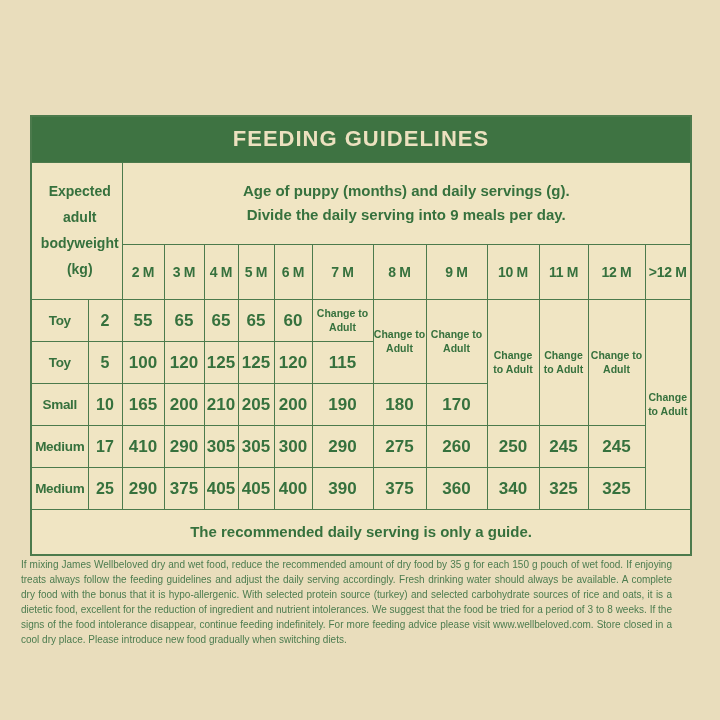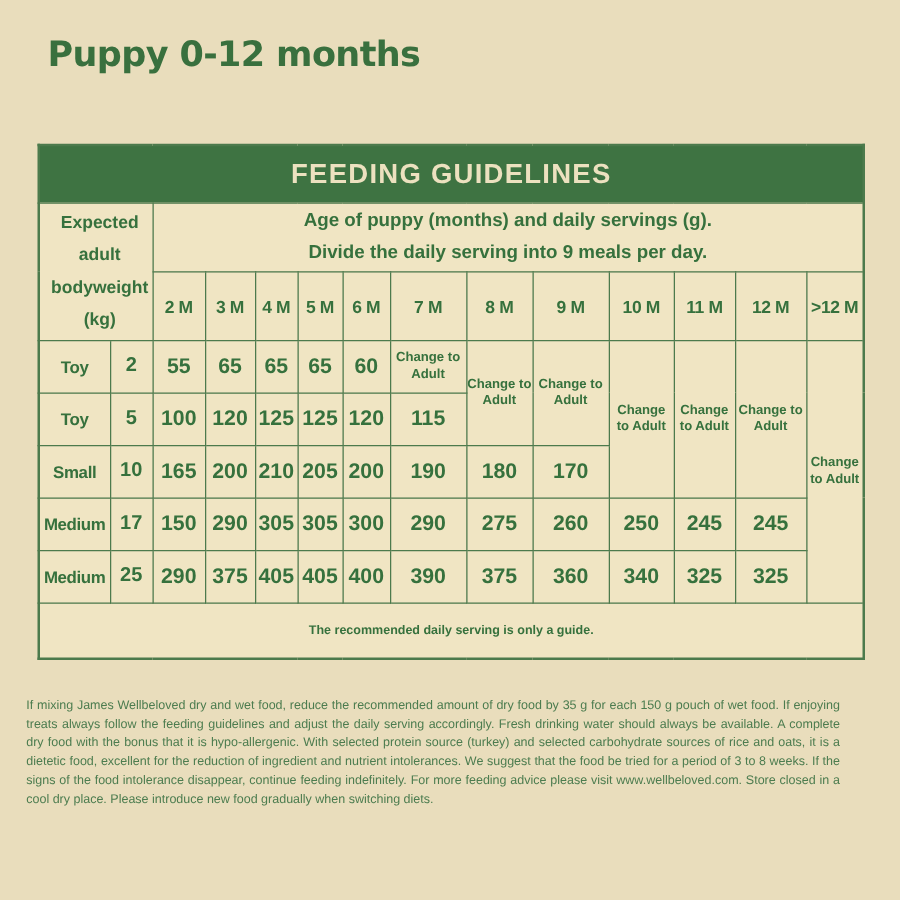--- a/index.html
+++ b/index.html
@@ -55,54 +55,53 @@
     text-align: left;
     vertical-align: top;
     padding: 0 2px 0 8px;
     font-size: 14px;
     line-height: 1.85;
   }
   td.age-cell {
     font-size: 15px;
     line-height: 1.65;
     height: 55px;
-    padding: 2px 0;
+    padding: 16px 0;
   }
   tr.months-row td {
     font-size: 14px;
     height: 55px;
     letter-spacing: -0.3px;
   }
   tr.data-row td { font-size: 17px; height: 42px; }
   tr.data-row td.size-cell { font-size: 13.5px; letter-spacing: -0.3px; }
   tr.data-row td.weight-cell { font-size: 16px; }
   td.cta-cell {
     font-size: 10.5px !important;
     line-height: 1.25;
     padding: 0 0;
   }
-  tr.footer-row td { font-size: 10px; height: 45px; }
+  tr.footer-row td { font-size: 15px; height: 45px; }
   .footnote {
     position: absolute;
     left: 21px;
     width: 651px;
     top: 557px;
     font-size: 10px;
     line-height: 1.51;
     text-align: justify;
     color: #4c7c4f;
     font-weight: normal;
   }
 </style>
 </head>
 <body>
 
 <div class="page">
 
-  <div class="page-title">Puppy 0-12 months</div>
 
   <table class="feeding-table">
     <colgroup>
       <col style="width:57px">
         <col style="width:34px">
       <col style="width:42px">
         <col style="width:40px">
         <col style="width:34px">
       <col style="width:36px">
         <col style="width:38px">
@@ -180,21 +179,21 @@
       <td>205</td>
       <td>200</td>
       <td>190</td>
       <td>180</td>
       <td>170</td>
     </tr>
 
     <tr class="data-row">
       <td class="size-cell">Medium</td>
       <td class="weight-cell">17</td>
-      <td>150</td>
+      <td>410</td>
       <td>290</td>
       <td>305</td>
       <td>305</td>
       <td>300</td>
       <td>290</td>
       <td>275</td>
       <td>260</td>
       <td>250</td>
       <td>245</td>
       <td>245</td>

